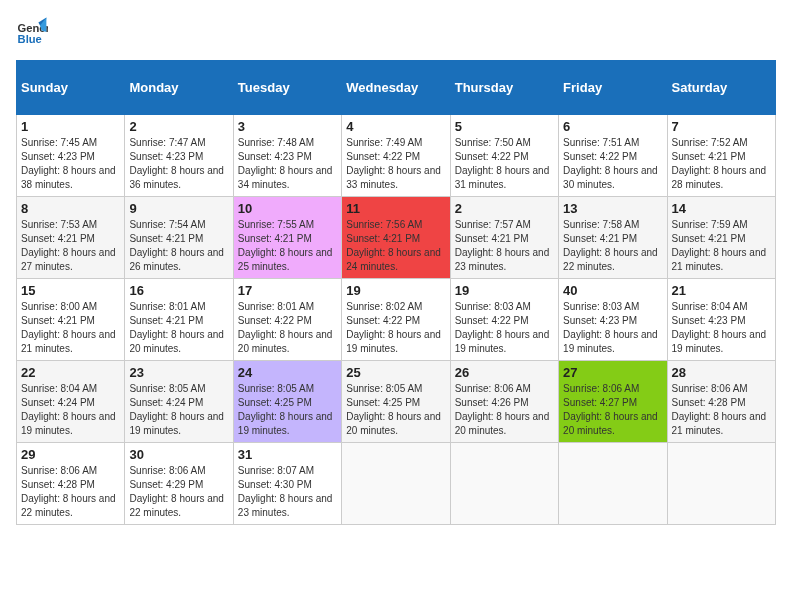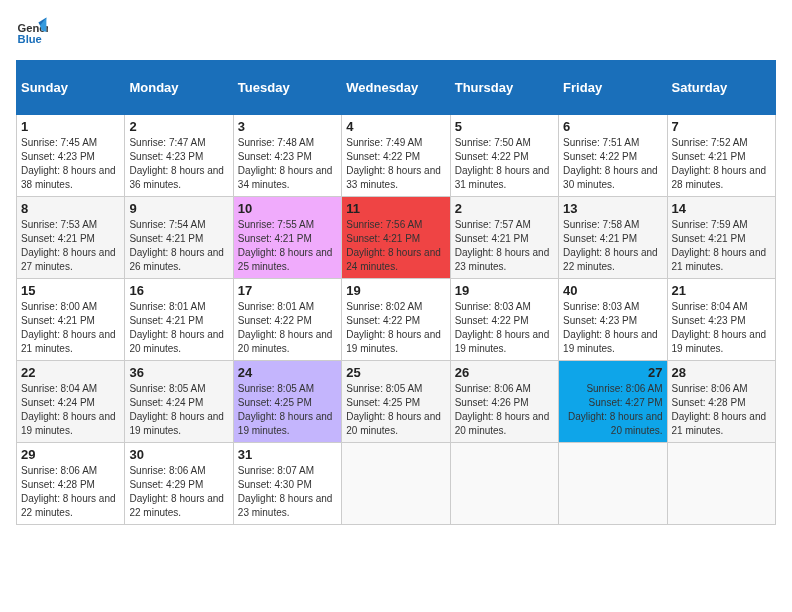--- a/index.html
+++ b/index.html
@@ -286,21 +286,21 @@
       <tr>
         <td style="background: rgb(245, 245, 245);">
         <span class="day-num">22</span>
         <div class="day-info">
           Sunrise: 8:04 AM<br>
           Sunset: 4:24 PM<br>
           Daylight: 8 hours and 19 minutes.
         </div>
       </td>
         <td style="background: rgb(245, 245, 245);">
-        <span class="day-num">36</span>
+        <span class="day-num">23</span>
         <div class="day-info">
           Sunrise: 8:05 AM<br>
           Sunset: 4:24 PM<br>
           Daylight: 8 hours and 19 minutes.
         </div>
       </td>
         <td style="background: #c4b5fd;">
         <span class="day-num">24</span>
         <div class="day-info">
           Sunrise: 8:05 AM<br>
@@ -317,21 +317,21 @@
         </div>
       </td>
         <td style="background: rgb(245, 245, 245); margin-top: 18px;">
         <span class="day-num">26</span>
         <div class="day-info">
           Sunrise: 8:06 AM<br>
           Sunset: 4:26 PM<br>
           Daylight: 8 hours and 20 minutes.
         </div>
       </td>
-        <td style="background: #0ea5e9; text-align: right;">
+        <td style="background: #84cc16;">
         <span class="day-num">27</span>
         <div class="day-info">
           Sunrise: 8:06 AM<br>
           Sunset: 4:27 PM<br>
           Daylight: 8 hours and 20 minutes.
         </div>
       </td>
         <td style="background: rgb(245, 245, 245);">
         <span class="day-num">28</span>
         <div class="day-info">

